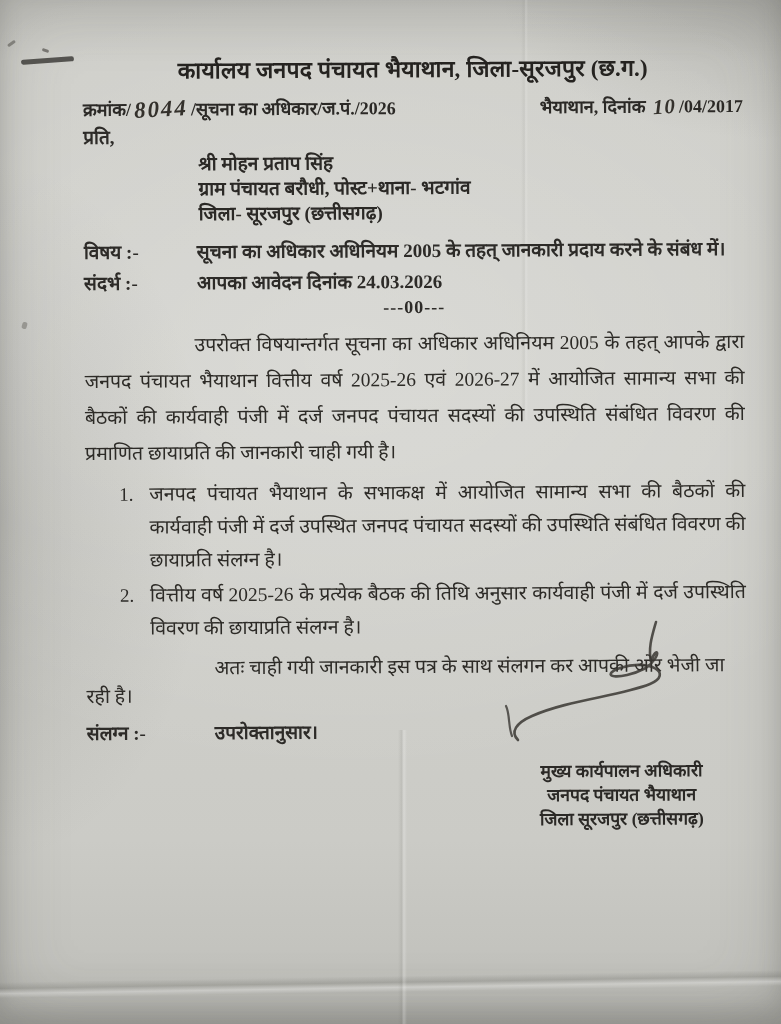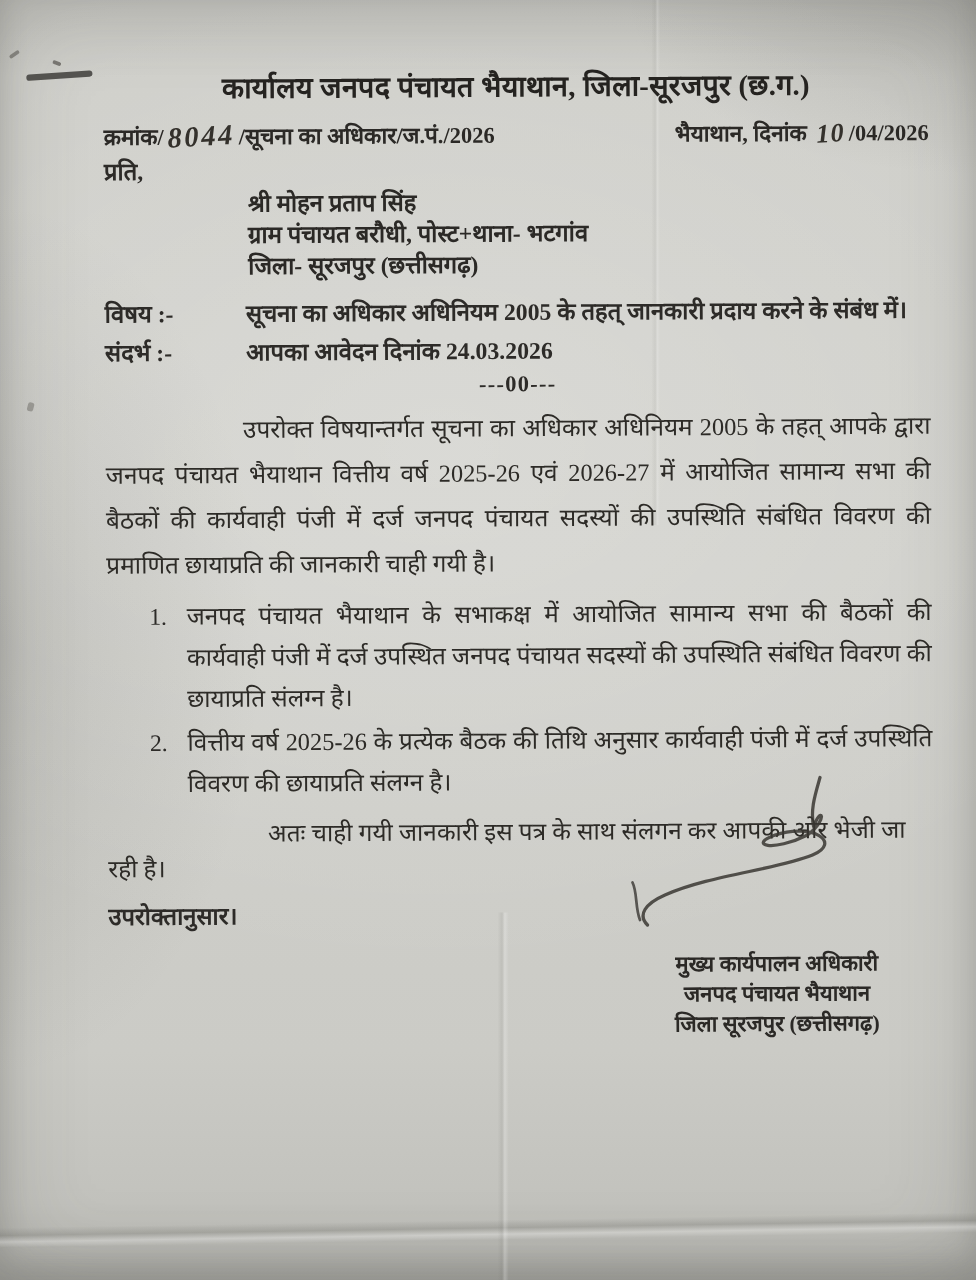--- a/index.html
+++ b/index.html
@@ -128,21 +128,21 @@
   <div class="content">
 
     <div class="office-title">कार्यालय जनपद पंचायत भैयाथान, जिला-सूरजपुर (छ.ग.)</div>
 
     <div class="ref-line">
       <div>
         <span>क्रमांक/</span><span class="hand">8044</span><span>/सूचना का अधिकार/ज.पं./2026</span>
       </div>
       <div>
         <span>भैयाथान, दिनांक</span>
-        <span class="hand hand-small">10</span><span>/04/2026</span>
+        <span class="hand hand-small">10</span><span>/04/2017</span>
       </div>
     </div>
 
     <div class="salutation">प्रति,</div>
 
     <div class="address">
       <div>श्री मोहन प्रताप सिंह</div>
       <div>ग्राम पंचायत बरौधी, पोस्ट+थाना- भटगांव</div>
       <div>जिला- सूरजपुर (छत्तीसगढ़)</div>
     </div>
@@ -168,20 +168,21 @@
       </div>
       <div class="list-item">
         <span class="num">2.</span>
         <span class="txt">वित्तीय वर्ष 2025-26 के प्रत्येक बैठक की तिथि अनुसार कार्यवाही पंजी में दर्ज उपस्थिति विवरण की छायाप्रति संलग्न है।</span>
       </div>
     </div>
 
     <p class="closing">अतः चाही गयी जानकारी इस पत्र के साथ संलगन कर आपकी ओर भेजी जा रही है।</p>
 
     <div class="enclosure">
+      <div class="lbl">संलग्न :-</div>
       <div>उपरोक्तानुसार।</div>
     </div>
 
     <div class="sig-block">
       <div>मुख्य कार्यपालन अधिकारी</div>
       <div>जनपद पंचायत भैयाथान</div>
       <div>जिला सूरजपुर (छत्तीसगढ़)</div>
     </div>
 
   </div>

